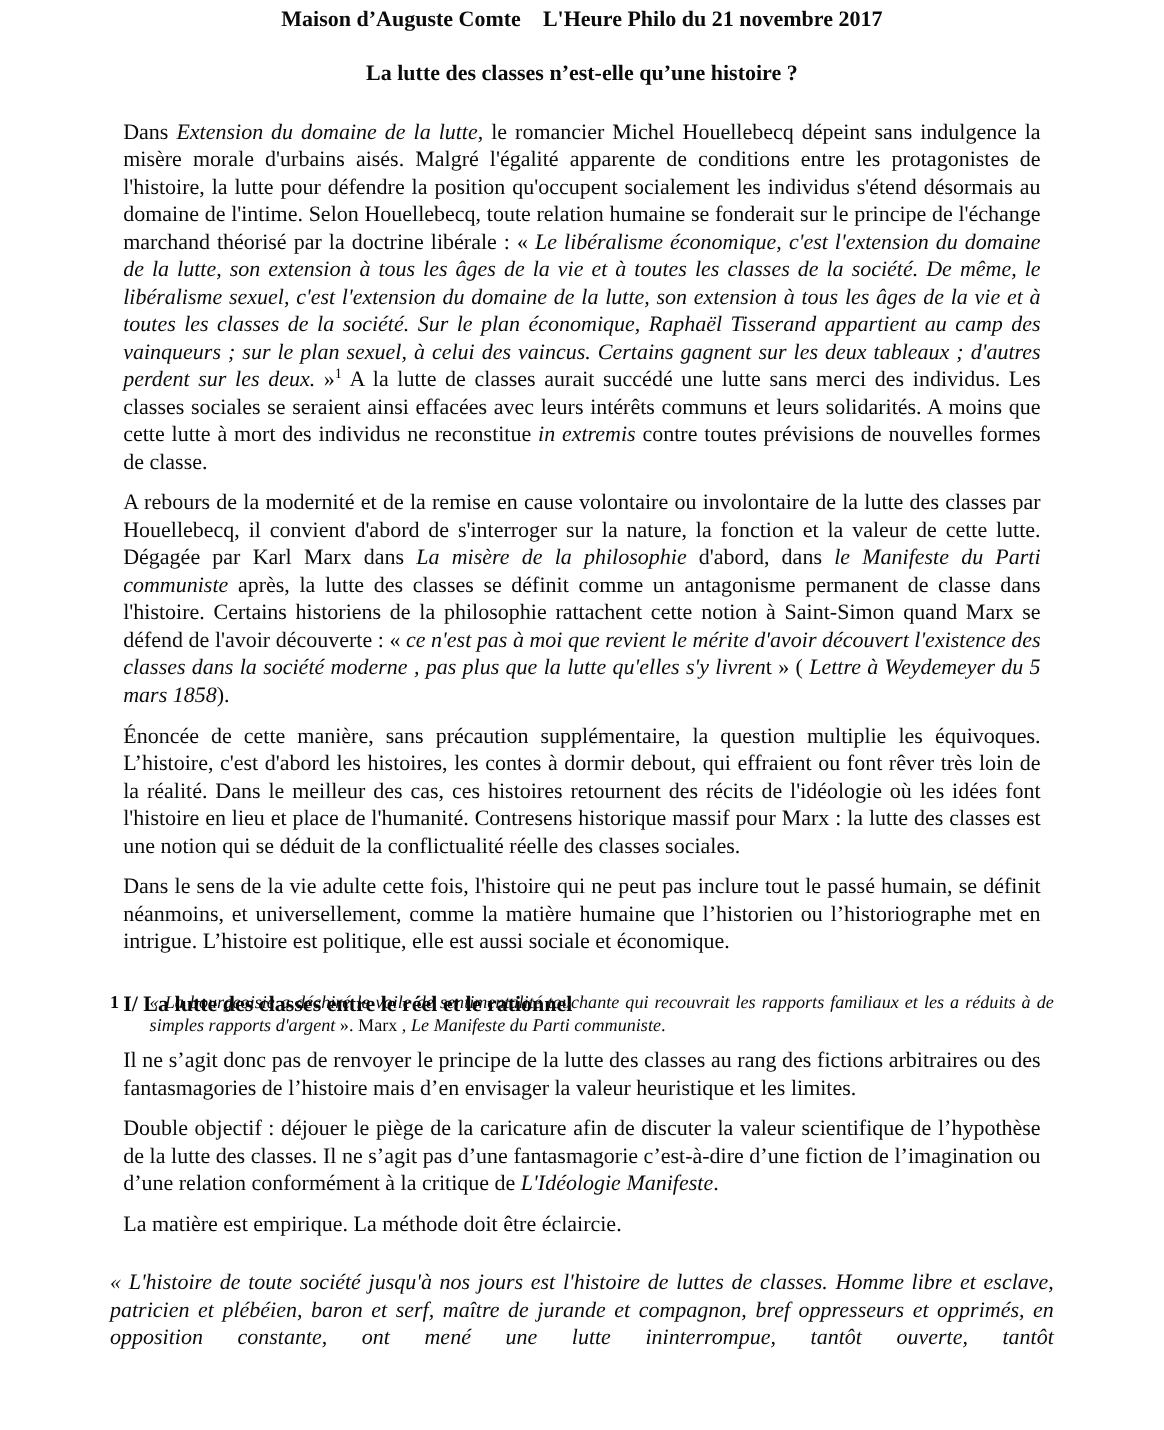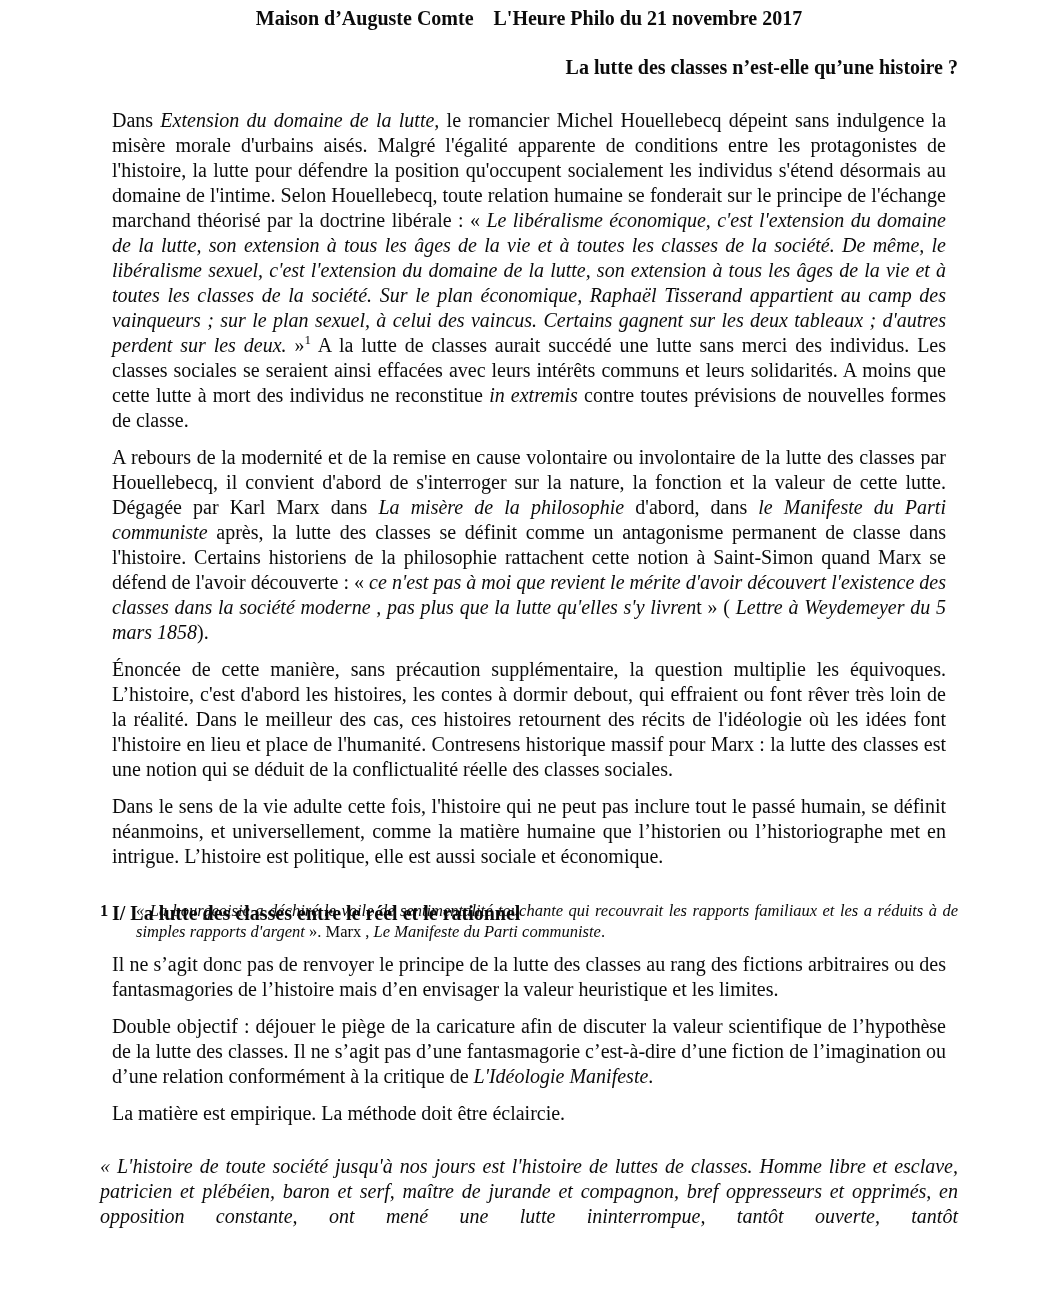--- a/index.html
+++ b/index.html
@@ -21,21 +21,21 @@
     box-sizing: border-box;
     font-size: 20px;
     line-height: 25px;
   }
   .doc-header {
     text-align: center;
     font-weight: bold;
     white-space: pre-wrap;
   }
   .doc-title {
-    text-align: right;
+    text-align: center;
     font-weight: bold;
     margin-top: 24px;
   }
   .doc-body { margin-top: 28px; }
   .para {
     text-align: justify;
     margin: 12px;
   }
   .section-heading {
     font-weight: bold;

